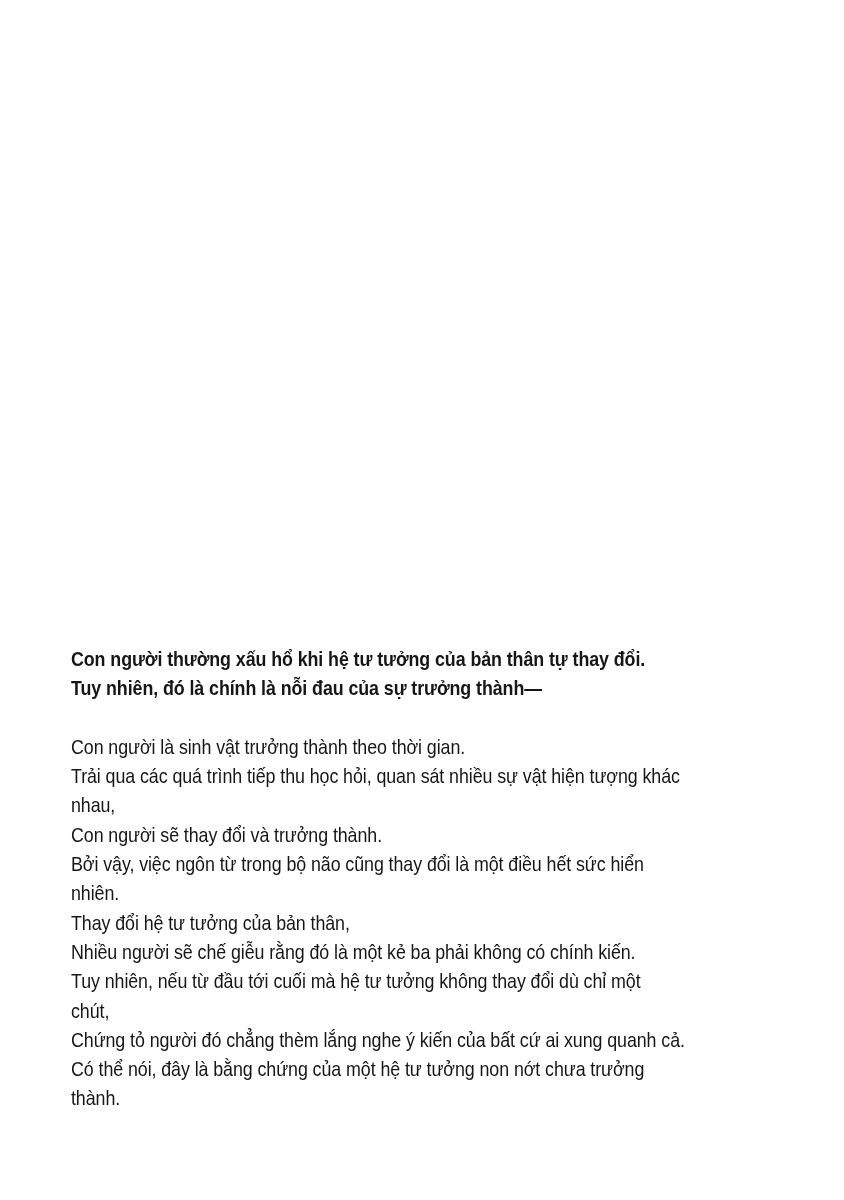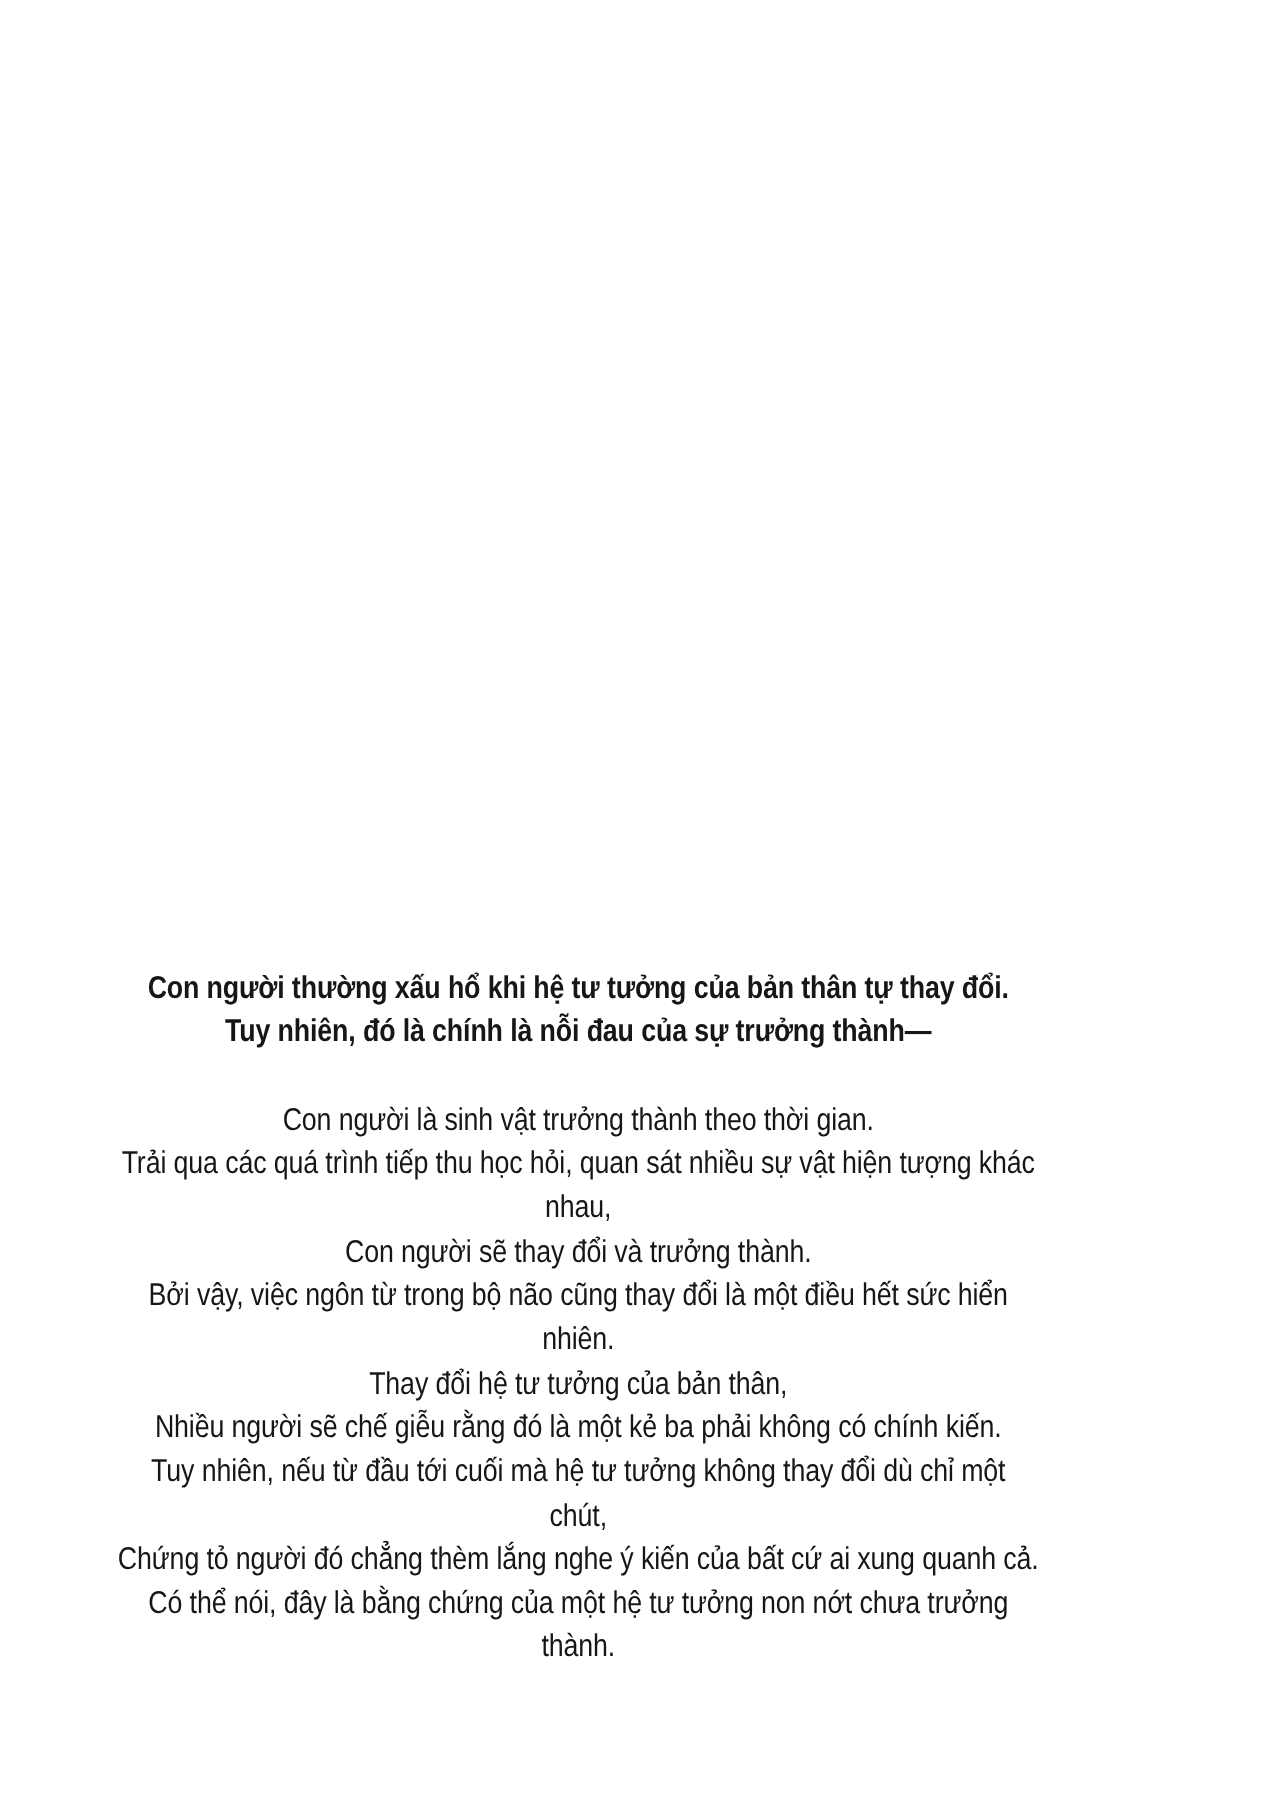--- a/index.html
+++ b/index.html
@@ -7,21 +7,20 @@
     padding: 0;
     background: #ffffff;
     font-family: "Liberation Sans", sans-serif;
   }
   .page {
     position: relative;
     width: 808px;
     height: 1200px;
     background: #ffffff;
     overflow: hidden;
-    text-align: center;
   }
   .text-block {
     position: absolute;
     left: 71px;
     top: 644px;
     width: 740px;
     font-size: 21px;
     line-height: 29.3px;
     color: #161616;
     letter-spacing: -0.1px;

